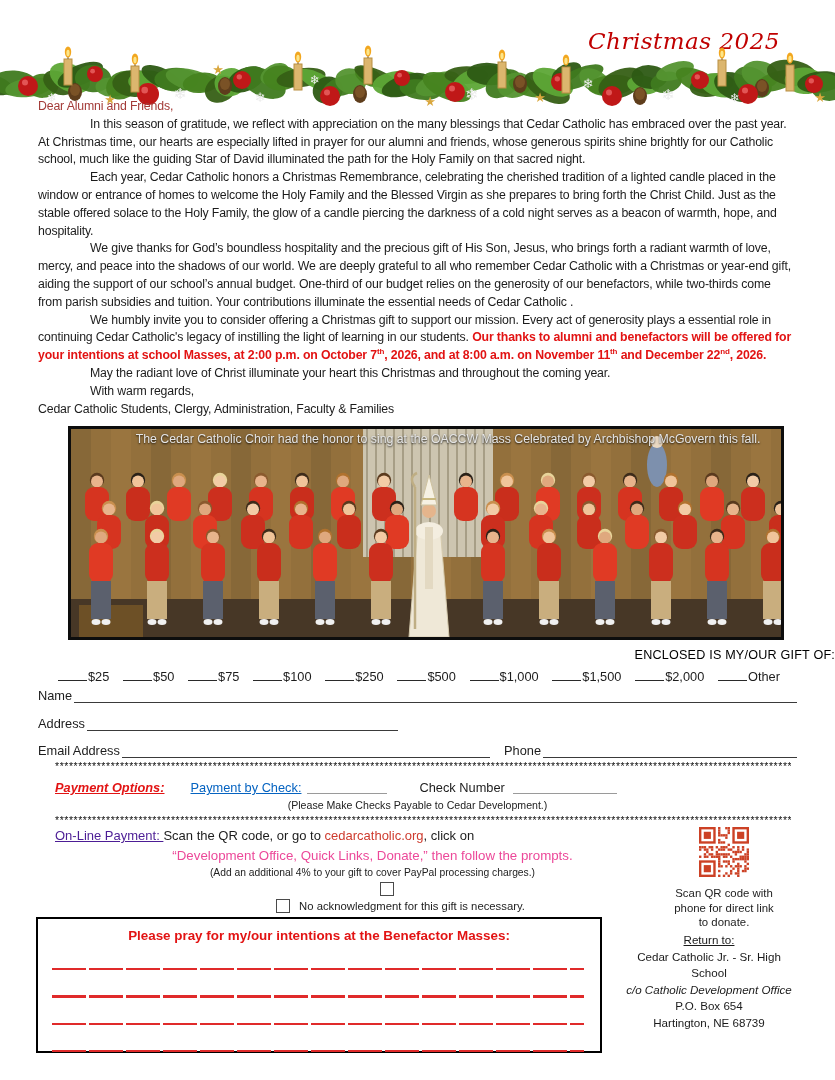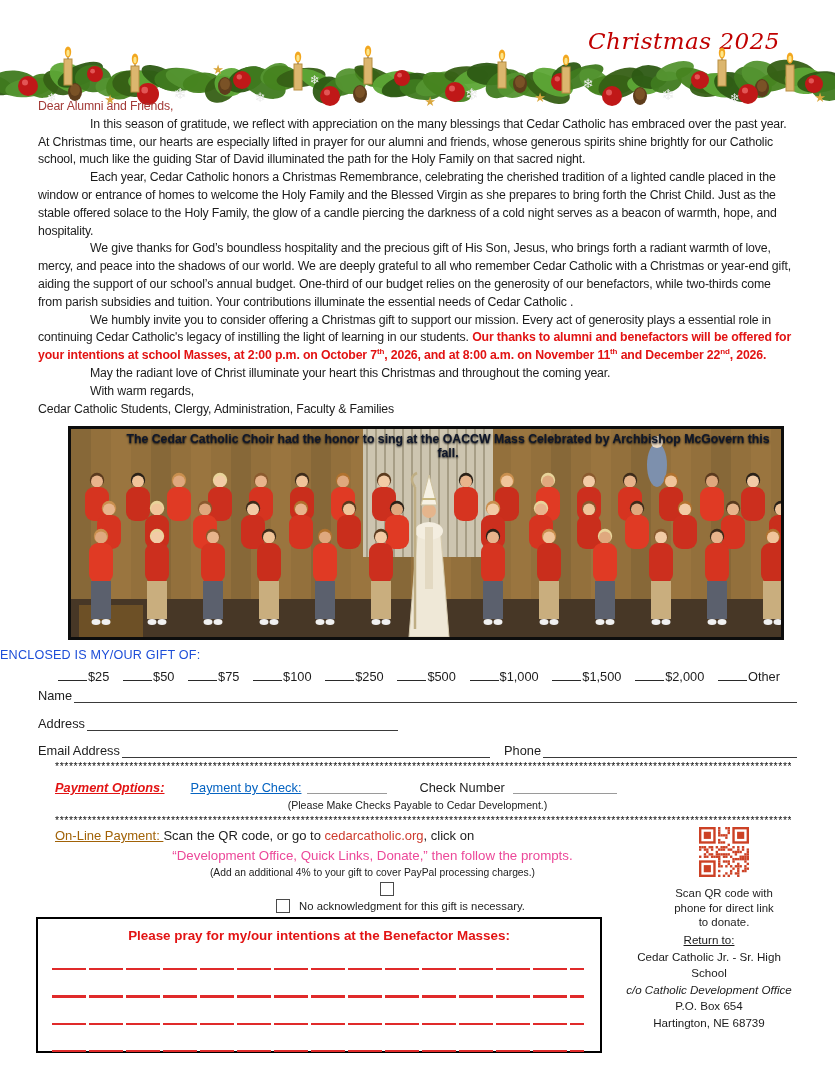--- a/index.html
+++ b/index.html
@@ -15,25 +15,25 @@
   .letter{position:absolute;top:98px;left:38px;width:759px;font-size:12.3px;line-height:17.8px;letter-spacing:-0.15px;}
   .letter p{margin:0;}
   .salutation{color:#a33b38;}
   .indent{text-indent:52px;}
   .redbold{color:#e21313;font-weight:bold;}
   .letter sup{font-size:8px;line-height:0;vertical-align:super;}
 
   
   .photo{position:absolute;top:426px;left:68px;width:710px;height:208px;border:3px solid #0d0d0d;background:#8f6f3e;}
   .photo svg{display:block;width:710px;height:208px;}
-  .photo-caption{position:absolute;top:3px;left:0;right:0;text-align:center;color:#0f172a;
-        font-weight:bold;font-size:12.3px;text-shadow:0 1px 2px rgba(0,0,0,.85);padding-left:44px;}
+  .photo-caption{position:absolute;top:3px;left:0;right:0;text-align:center;color:#e5e5e5;
+        font-weight:normal;font-size:12.3px;text-shadow:0 1px 2px rgba(0,0,0,.85);padding-left:44px;}
 
   
-  .gift-header{position:absolute;top:648px;left:0;right:0;text-align:left;color:#1d4ed8;font-size:12.6px;letter-spacing:.2px;}
+  .gift-header{position:absolute;top:648px;left:0;right:0;text-align:right;color:#000000;font-size:12.6px;letter-spacing:.2px;}
   .amounts{position:absolute;top:668px;left:58px;right:55px;display:flex;justify-content:space-between;font-size:12.8px;}
   .amount{white-space:nowrap;}
   .blank{display:inline-block;height:12px;border-bottom:1.3px solid #2a2a2a;vertical-align:baseline;}
   .amount .blank{width:29px;margin-right:1px;}
 
   .form-row{position:absolute;left:38px;right:38px;display:flex;align-items:flex-end;font-size:12.8px;}
   .row-name{top:688px;}
   .row-address{top:716px;}
   .row-email{top:743px;}
   .fill{flex:1;border-bottom:1.2px solid #3a3a3a;height:14px;margin-left:2px;}
@@ -50,21 +50,21 @@
 
   .payment-row{position:absolute;top:780px;left:55px;font-size:12.8px;display:flex;align-items:flex-start;}
   .payment-options{color:#e21313;font-weight:bold;font-style:italic;text-decoration:underline;}
   .pay-check{color:#0563c1;text-decoration:underline;margin-left:26px;}
   .blank-check{width:80px;border-bottom:1.1px solid #9a9a9a;height:13px;display:inline-block;margin-left:6px;}
   .check-number{margin-left:32px;}
   .blank-num{width:104px;border-bottom:1.1px solid #9a9a9a;height:13px;display:inline-block;margin-left:8px;}
   .checks-note{position:absolute;top:799px;left:0;right:0;text-align:center;font-size:10.6px;color:#222;}
 
   .online-row{position:absolute;top:828px;left:55px;font-size:13px;}
-  .online-label{color:#a16207;text-decoration:underline;}
+  .online-label{color:#4c1d95;text-decoration:underline;}
   .online-link{color:#ce3b2e;}
   .online-line2{position:absolute;top:848px;left:0;right:90px;text-align:center;font-size:13.3px;color:#ec4899;}
   .paypal-note{position:absolute;top:867px;left:0;right:90px;text-align:center;font-size:10.3px;color:#222;}
   .cb-row{position:absolute;left:0;right:90px;display:flex;justify-content:center;align-items:center;gap:9px;font-size:11.3px;color:#222;}
   .cb-row1{top:882px;transform:translateX(14px);}
   .cb-row2{top:899px;transform:translateX(28px);}
   .checkbox{width:12px;height:12px;border:1.2px solid #4a4a4a;background:#fff;flex:0 0 auto;}
 
   .qr-block{position:absolute;left:657px;top:827px;width:134px;text-align:center;}
   .qr-block svg{width:50px;height:50px;display:inline-block;}

